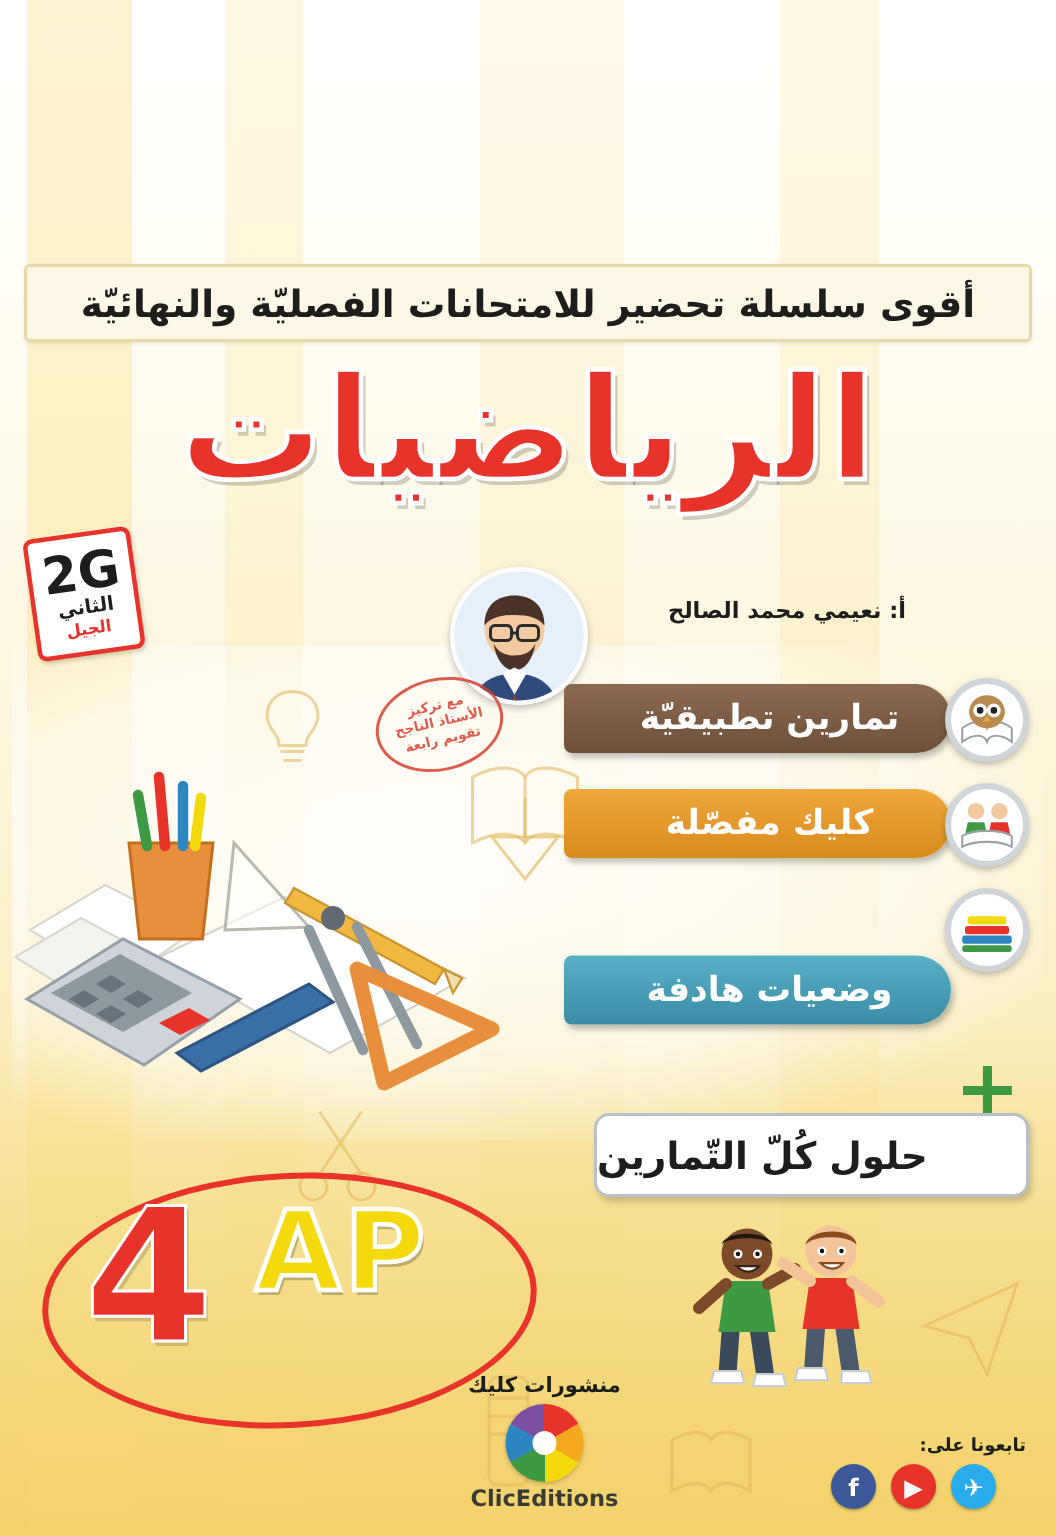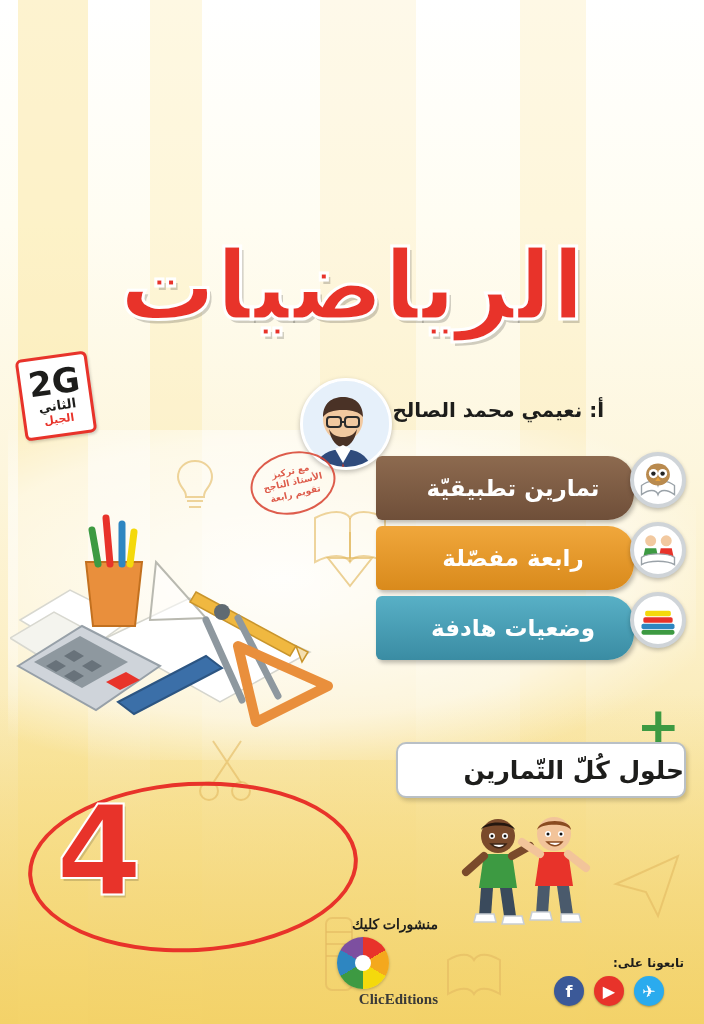--- a/index.html
+++ b/index.html
@@ -96,21 +96,21 @@
   }
   .badge-2g .big {
     font-size: 34px; font-weight: 700; color: #1d1d1b; line-height: .95;
     direction: ltr;
   }
   .badge-2g .l1 { font-size: 13px; font-weight: 700; color: #1d1d1b; }
   .badge-2g .l2 { font-size: 11px; font-weight: 700; color: #e8332a; }
   
   .author {
     position: absolute; top: 398px; right: 100px;
-    font-size: 20px; font-weight: 700; color: #1d1d1b;
+    font-size: 15px; font-weight: 700; color: #1d1d1b;
     white-space: nowrap;
   }
   
   .portrait {
     position: absolute; top: 378px; left: 300px;
     width: 92px; height: 92px; border-radius: 50%;
     background: #eaf3fb;
     border: 3px solid #ffffff;
     box-shadow: 0 2px 5px rgba(0,0,0,.25);
     overflow: hidden;
@@ -127,21 +127,21 @@
   }
   .stamp span { font-size: 9px; font-weight: 700; line-height: 1.25; white-space: nowrap; }
   
   .features {
     position: absolute; top: 452px; right: 18px; width: 310px;
   }
   .feature {
     position: relative; height: 56px; margin-bottom: 14px;
   }
   .feature .ribbon {
-    position: absolute; top: 4px; right: 52px; left: 0; height: 64px;
+    position: absolute; top: 4px; right: 52px; left: 0; height: 46px;
     border-radius: 6px 26px 26px 6px;
     display: flex; align-items: center; justify-content: center;
     color: #ffffff; font-size: 23px; font-weight: 700;
     box-shadow: 2px 3px 4px rgba(0,0,0,.25);
     padding-left: 16px;
   }
   .feature .ribbon::after {
     content: ""; position: absolute; left: -10px; top: 8px;
     width: 0; height: 0;
     border-top: 15px solid transparent;
@@ -151,33 +151,33 @@
     position: absolute; top: 0; right: 0;
     width: 56px; height: 56px; border-radius: 50%;
     background: #ffffff;
     border: 4px solid #cfd4d8;
     display: flex; align-items: center; justify-content: center;
     box-shadow: 0 2px 4px rgba(0,0,0,.25);
     overflow: hidden;
   }
   .f1 .ribbon { background: linear-gradient(180deg,#8d6a4f 0%, #6f4f39 100%); }
   .f2 .ribbon { background: linear-gradient(180deg,#f0a73c 0%, #d98a1c 100%); }
-  .f3 .ribbon { background: linear-gradient(180deg,#58b0c6 0%, #3a8ca3 100%); }
+  .f3 .ribbon { background: linear-gradient(180deg,#58b0c6 0%, #3a8ca3 100%); margin-top: 41px; }
   
   .plus-mark {
     position: absolute; top: 700px; right: 24px;
     font-size: 52px; font-weight: 700; color: #3d9a42;
     line-height: 1;
   }
   .solutions-box {
     position: absolute; top: 742px; right: 18px; width: 290px; height: 56px;
     background: #ffffff;
     border: 2px solid #b9c0c6;
     border-radius: 10px;
-    display: flex; align-items: center; justify-content: flex-start;
+    display: flex; align-items: center; justify-content: flex-end;
     box-shadow: 2px 3px 4px rgba(0,0,0,.18);
   }
   .solutions-box span { font-size: 25px; font-weight: 700; color: #1d1d1b; white-space: nowrap; }
   
   .grade-oval {
     position: absolute; left: 28px; top: 782px;
     width: 330px; height: 170px;
     border: 4px solid #e8332a;
     border-radius: 50% / 50%;
     transform: rotate(-3deg);
@@ -199,21 +199,21 @@
   }
   .level-text {
     position: absolute; left: 190px; top: 868px;
     font-size: 38px; font-weight: 700; color: #1d1d1b;
   }
   
   .kids { position: absolute; left: 450px; top: 812px; width: 170px; height: 130px; }
   
   .publisher {
     position: absolute; left: 288px; bottom: 16px;
-    width: 150px; text-align: right; font-family: Liberation Serif, serif;
+    width: 150px; text-align: center;
   }
   .publisher .ar { font-size: 14px; font-weight: 700; color: #1d1d1b; margin-bottom: 4px; }
   .logo-wheel {
     width: 52px; height: 52px; border-radius: 50%;
     margin: 0 auto 2px; position: relative; overflow: hidden;
     background: conic-gradient(#e8332a 0deg 60deg, #f4a81d 60deg 120deg, #f4d90c 120deg 180deg, #3d9a42 180deg 240deg, #2e86c1 240deg 300deg, #7d4fa0 300deg 360deg);
     box-shadow: 0 1px 3px rgba(0,0,0,.25);
   }
   .logo-wheel::after {
     content: ""; position: absolute; left: 50%; top: 50%;
@@ -268,20 +268,23 @@
   </svg>
   <svg class="doodle" style="left:444px; top:948px; width:60px; height:56px;" viewBox="0 0 60 56">
     <path d="M4 12c12-7 22-7 26 0 4-7 14-7 26 0v34c-12-7-22-7-26 0-4-7-14-7-26 0z" stroke-width="2"></path>
   </svg>
   <svg class="doodle" style="left:316px; top:912px; width:46px; height:84px;" viewBox="0 0 46 84">
     <rect x="10" y="6" width="26" height="72" rx="6" stroke-width="2"></rect>
     <path d="M10 20h26M10 32h26M10 44h26" stroke-width="2"></path>
   </svg>
 
 
+  <div class="subtitle-box">
+    <div class="subtitle-text">أقوى سلسلة تحضير للامتحانات الفصليّة والنهائيّة</div>
+  </div>
 
   <div class="subject">الرياضيات</div>
 
   <div class="badge-2g">
     <div class="big">2G</div>
     <div class="l1">الثاني</div>
     <div class="l2">الجيل</div>
   </div>
 
   <div class="author">أ: نعيمي محمد الصالح</div>
@@ -359,21 +362,21 @@
           <circle cx="19" cy="17" r="5" fill="#ffffff"></circle>
             <circle cx="29" cy="17" r="5" fill="#ffffff"></circle>
           <circle cx="19" cy="17" r="2.4" fill="#222"></circle>
             <circle cx="29" cy="17" r="2.4" fill="#222"></circle>
           <path d="M24 21 l-3 4h6z" fill="#e8a13c"></path>
         </svg>
       </div>
     </div>
 
     <div class="feature f2">
-      <div class="ribbon">رابعة مفصّلة</div>
+      <div class="ribbon">كليك مفصّلة</div>
       <div class="circ">
         <svg viewBox="0 0 48 48" width="44" height="44">
           <circle cx="16" cy="14" r="6" fill="#f2c9a0"></circle>
           <path d="M10 22h12l3 14H7z" fill="#3d9a42"></path>
           <circle cx="33" cy="14" r="6" fill="#f2c9a0"></circle>
           <path d="M27 22h12l3 14H24z" fill="#e8332a"></path>
           <path d="M6 32c8-5 28-5 36 0v8c-8-5-28-5-36 0z" fill="#ffffff" stroke="#9aa2a8" stroke-width="1.5"></path>
         </svg>
       </div>
     </div>
@@ -392,20 +395,21 @@
 
   </div>
 
   <div class="plus-mark">+</div>
   <div class="solutions-box">
     <span>حلول كُلّ التّمارين</span>
   </div>
 
   <div class="grade-oval"></div>
   <div class="grade-num">4</div>
+  <div class="ap-badge">AP</div>
 
   <div class="kids">
     <svg viewBox="0 0 170 130" width="170" height="130">
 
       <circle cx="48" cy="24" r="17" fill="#7a4a2b"></circle>
       <path d="M31 18c2-10 32-10 34 0 -3-6-31-6-34 0z" fill="#23170f"></path>
       <circle cx="42" cy="24" r="3" fill="#fff"></circle>
         <circle cx="55" cy="24" r="3" fill="#fff"></circle>
       <circle cx="42" cy="24" r="1.5" fill="#111"></circle>
         <circle cx="55" cy="24" r="1.5" fill="#111"></circle>

